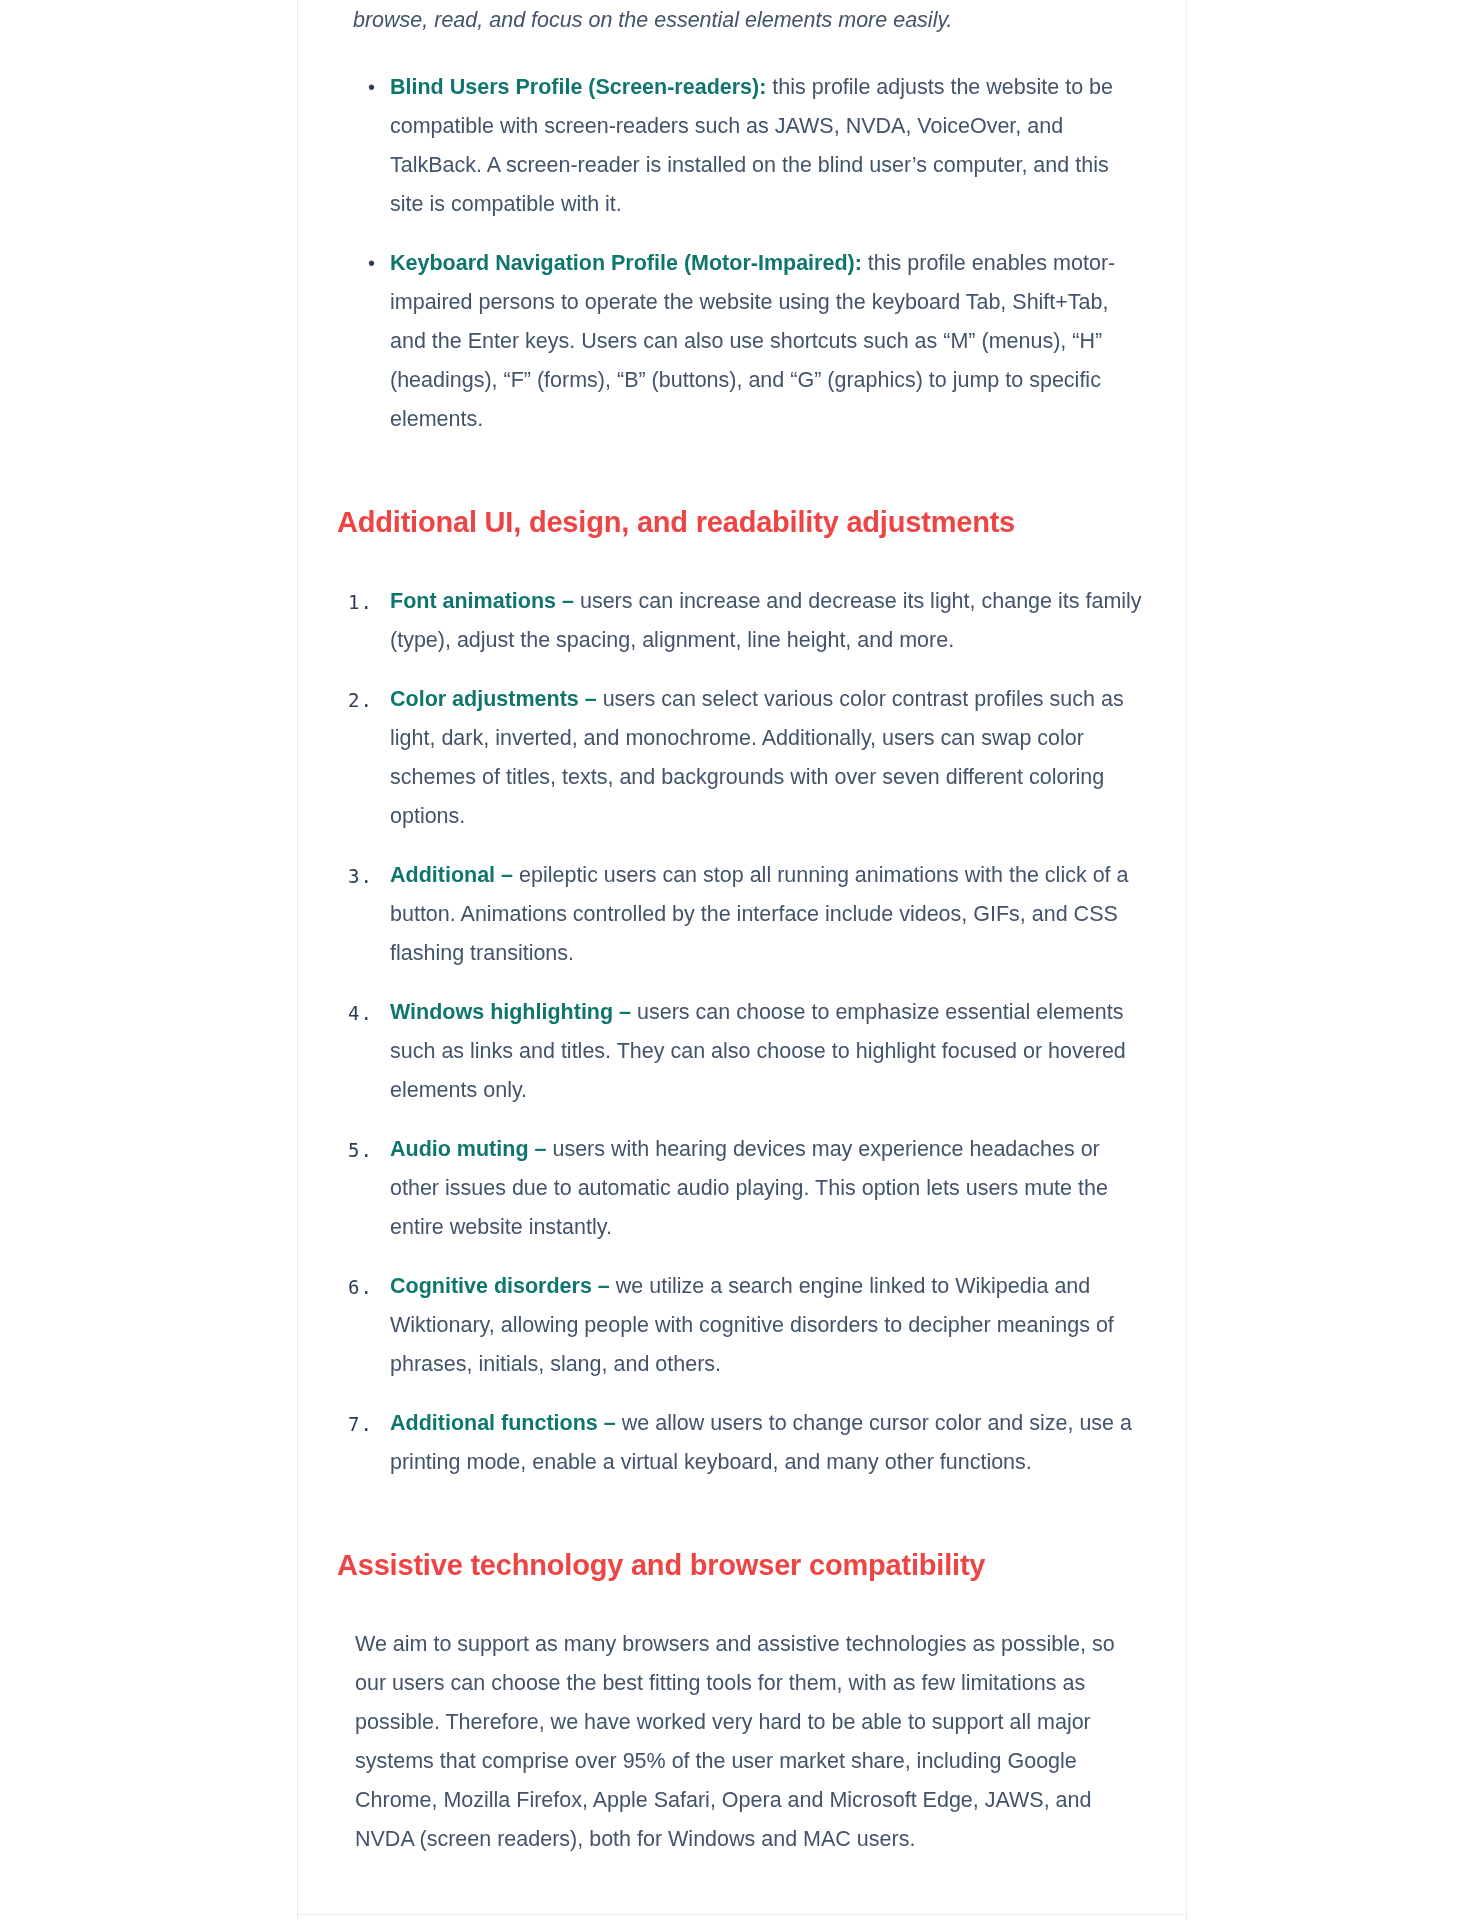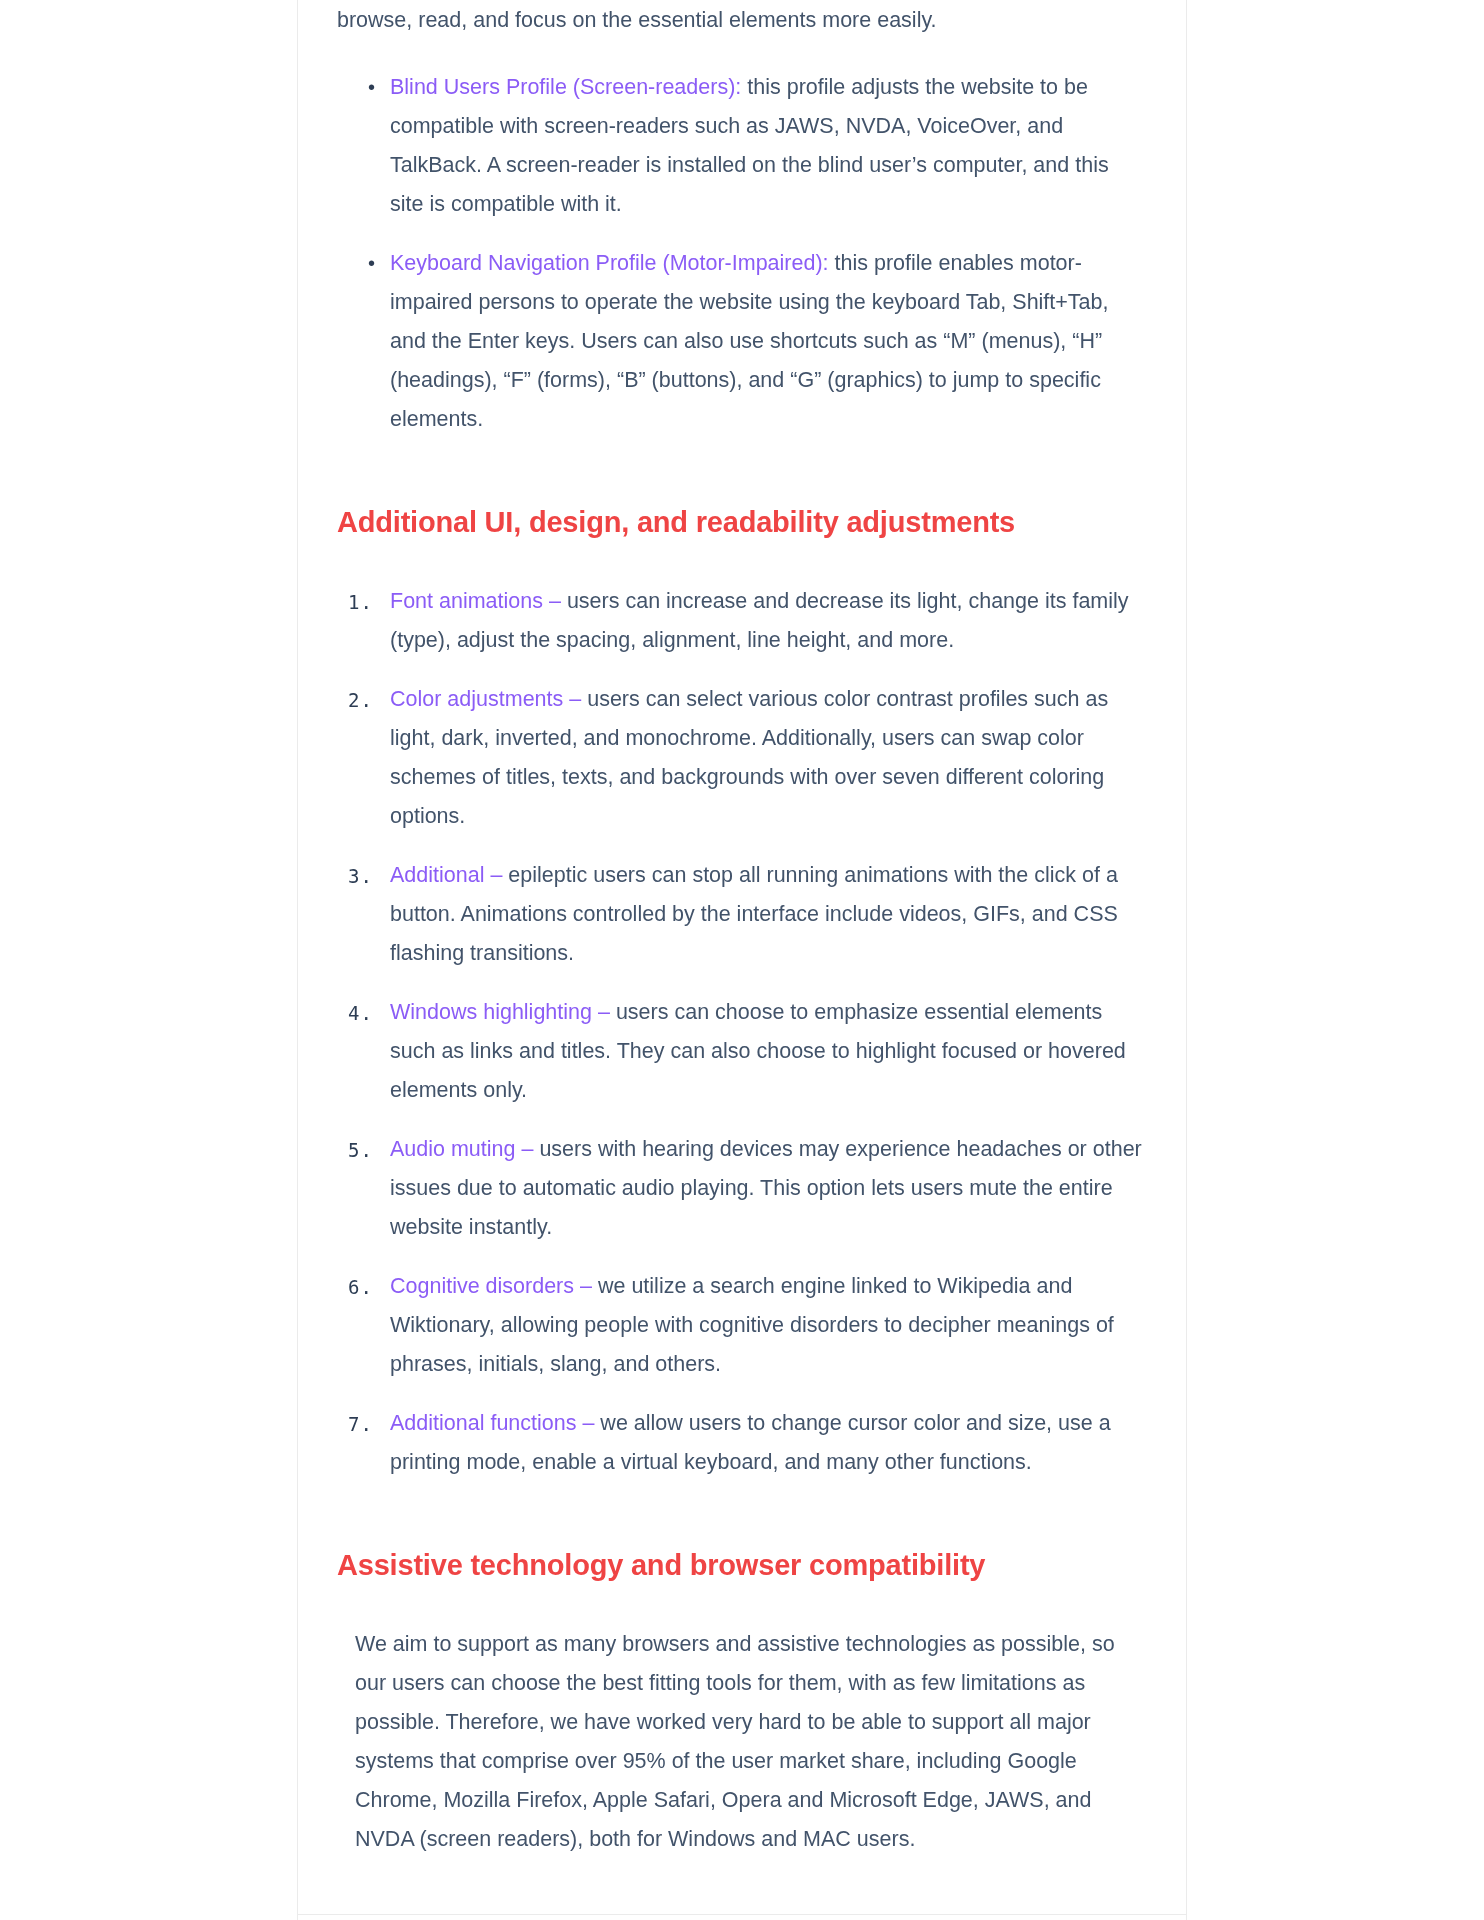--- a/index.html
+++ b/index.html
@@ -27,25 +27,26 @@
   }
   .content {
     width: 810px;
     margin: 0 auto;
     padding-top: 1px;
     color: #42536a;
     font-size: 21.5px;
     line-height: 39px;
   }
   .intro-tail {
-    margin: 0 0 28px 0;
+    margin: 0 0 28px 16px;
+    font-style: italic;
   }
   b, strong, .lead {
-    font-weight: normal;
-    color: #8b5cf6;
+    font-weight: bold;
+    color: #0f766e;
   }
   ul.profiles, ol.adjustments {
     list-style: none;
     margin: 0;
     padding: 0 0 0 53px;
   }
   ul.profiles li, ol.adjustments li {
     position: relative;
     margin: 0 0 20px 0;
   }

